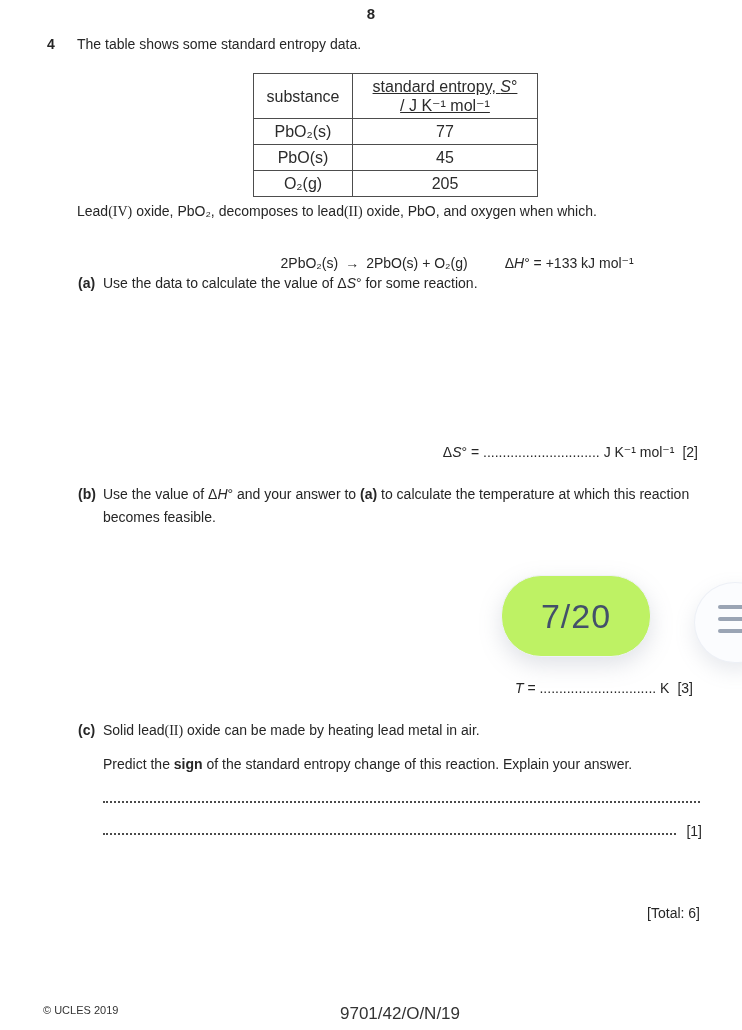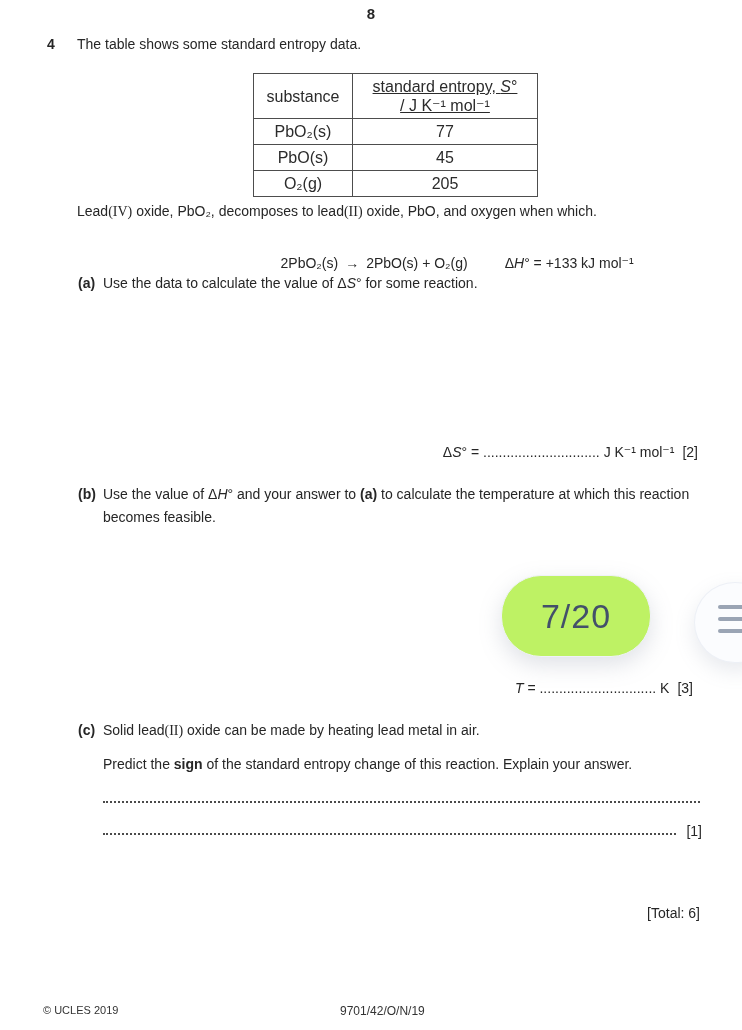--- a/index.html
+++ b/index.html
@@ -49,21 +49,21 @@
   .answer-b { top:664px; right:49px; text-align:left; }
   .marks { margin-left:8px; }
 
   .dotline { top:795px; left:103px; right:42px; height:6px; border-bottom:2px dotted #4a4a4a; }
   .ansrow { top:823px; left:103px; right:40px; display:flex; align-items:flex-start; gap:10px; }
   .dotfill { flex:1; height:10px; border-bottom:2px dotted #4a4a4a; }
 
   .total { top:905px; right:42px; }
 
   .footer-left  { top:1004px; left:43px;  font-size:11px; color:#333; }
-  .footer-center{ top:1004px; left:340px; font-size:12px; color:#333; }
+  .footer-center{ top:1004px; left:340px; font-size:17px; color:#333; }
 
   .page-pill {
     top:575px; left:501px; width:148px; height:80px;
     background:#bef264; border:1px solid #f0f2f7; border-radius:40px;
     box-shadow:0 8px 22px rgba(130,140,160,0.25);
     display:flex; align-items:center; justify-content:center;
     cursor:pointer;
   }
   .page-pill span {
     font-size:34px; color:var(--indicator-color,#43506a); letter-spacing:1px;

